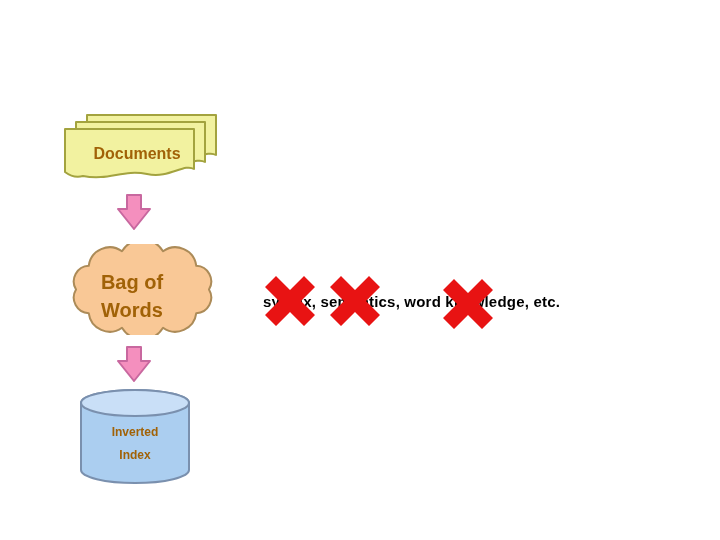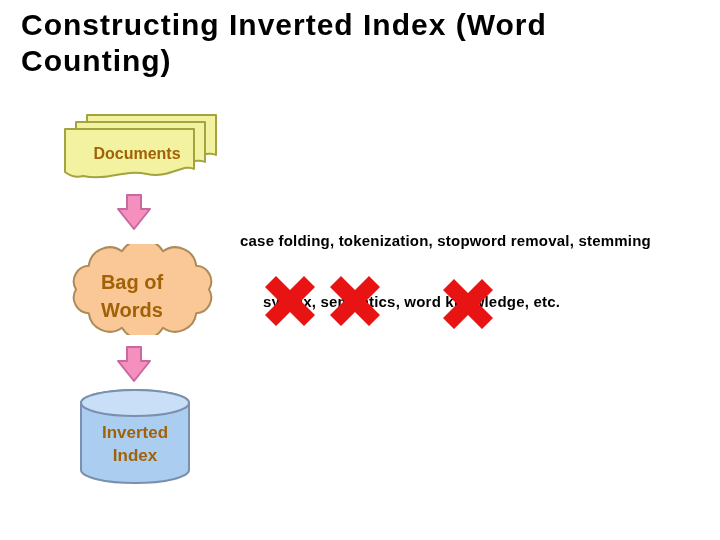--- a/index.html
+++ b/index.html
@@ -12,38 +12,37 @@
     font-size:30px;font-weight:bold;line-height:36px;letter-spacing:1px;
     color:#000;
   }
   .shape{position:absolute;}
   .shape-label{
     position:absolute;color:#a16207;font-weight:bold;text-align:center;
     white-space:pre-line;
   }
   .label-documents{left:72px;top:146px;width:130px;font-size:16px;line-height:16px;}
   .label-cloud{left:72px;top:268px;width:120px;font-size:20px;line-height:28px;}
-  .label-cylinder{left:80px;top:421px;width:110px;font-size:17px;line-height:23px;text-align:center;}
+  .label-cylinder{left:80px;top:421px;width:110px;font-size:12px;line-height:23px;text-align:center;}
   .annotation{
     position:absolute;color:#000;font-weight:bold;font-size:15px;
     letter-spacing:0.2px;white-space:nowrap;
   }
   .annotation-process{left:240px;top:232px;}
   .annotation-rejected{left:263px;top:293px;}
   .xmark{position:absolute;width:50px;height:50px;}
   .x1{left:265px;top:276px;}
   .x2{left:330px;top:276px;}
   .x3{left:443px;top:279px;}
 </style>
 </head>
 <body>
 
 <div class="slide">
 
-  <div class="title">Constructing Inverted Index (Word Counting)</div>
 
   <svg class="shape" style="left:64px;top:112px;" width="165" height="80" viewBox="0 0 165 80">
     <g stroke="#A3A33F" stroke-width="2" stroke-linejoin="round">
       <path transform="translate(22,2)" d="M1,1 H130 V41 C120,35 105,51 83,46 C59,41 45,53 19,48 C12,50 5,47 1,44 Z" fill="#F2F2A0"></path>
       <path transform="translate(11,9)" d="M1,1 H130 V41 C120,35 105,51 83,46 C59,41 45,53 19,48 C12,50 5,47 1,44 Z" fill="#F2F2A0"></path>
       <path transform="translate(0,16)" d="M1,1 H130 V41 C120,35 105,51 83,46 C59,41 45,53 19,48 C12,50 5,47 1,44 Z" fill="#F2F2A0"></path>
     </g>
   </svg>
   <div class="shape-label label-documents">Documents</div>
 
@@ -71,21 +70,20 @@
     <path stroke="#C8689F" stroke-width="2" stroke-linejoin="round" d="M10,1 H24 V15 H33 L17,35 L1,15 H10 Z" fill="#F48FBE"></path>
   </svg>
 
   <svg class="shape" style="left:79px;top:388px;" width="112" height="98" viewBox="0 0 112 98">
     <path stroke="#7A90AE" stroke-width="2" d="M2,15 A54 13 0 0 1 110,15 V82 A54 13 0 0 1 2,82 Z" fill="#ABCEF0"></path>
     <ellipse stroke="#7A90AE" stroke-width="2" cx="56" cy="15" rx="54" ry="13" fill="#C9DFF7"></ellipse>
   </svg>
   <div class="shape-label label-cylinder">Inverted
 Index</div>
 
-  <div class="annotation annotation-process">case folding, tokenization, stopword removal, stemming</div>
 
   <div class="annotation annotation-rejected">syntax, semantics, word knowledge, etc.</div>
 
   <svg class="xmark x1" viewBox="0 0 50 50">
     <path d="M0,11 L11,0 L25,14 L39,0 L50,11 L36,25 L50,39 L39,50 L25,36 L11,50 L0,39 L14,25 Z" fill="#E81313"></path>
   </svg>
   <svg class="xmark x2" viewBox="0 0 50 50">
     <path d="M0,11 L11,0 L25,14 L39,0 L50,11 L36,25 L50,39 L39,50 L25,36 L11,50 L0,39 L14,25 Z" fill="#E81313"></path>
   </svg>
   <svg class="xmark x3" viewBox="0 0 50 50">

